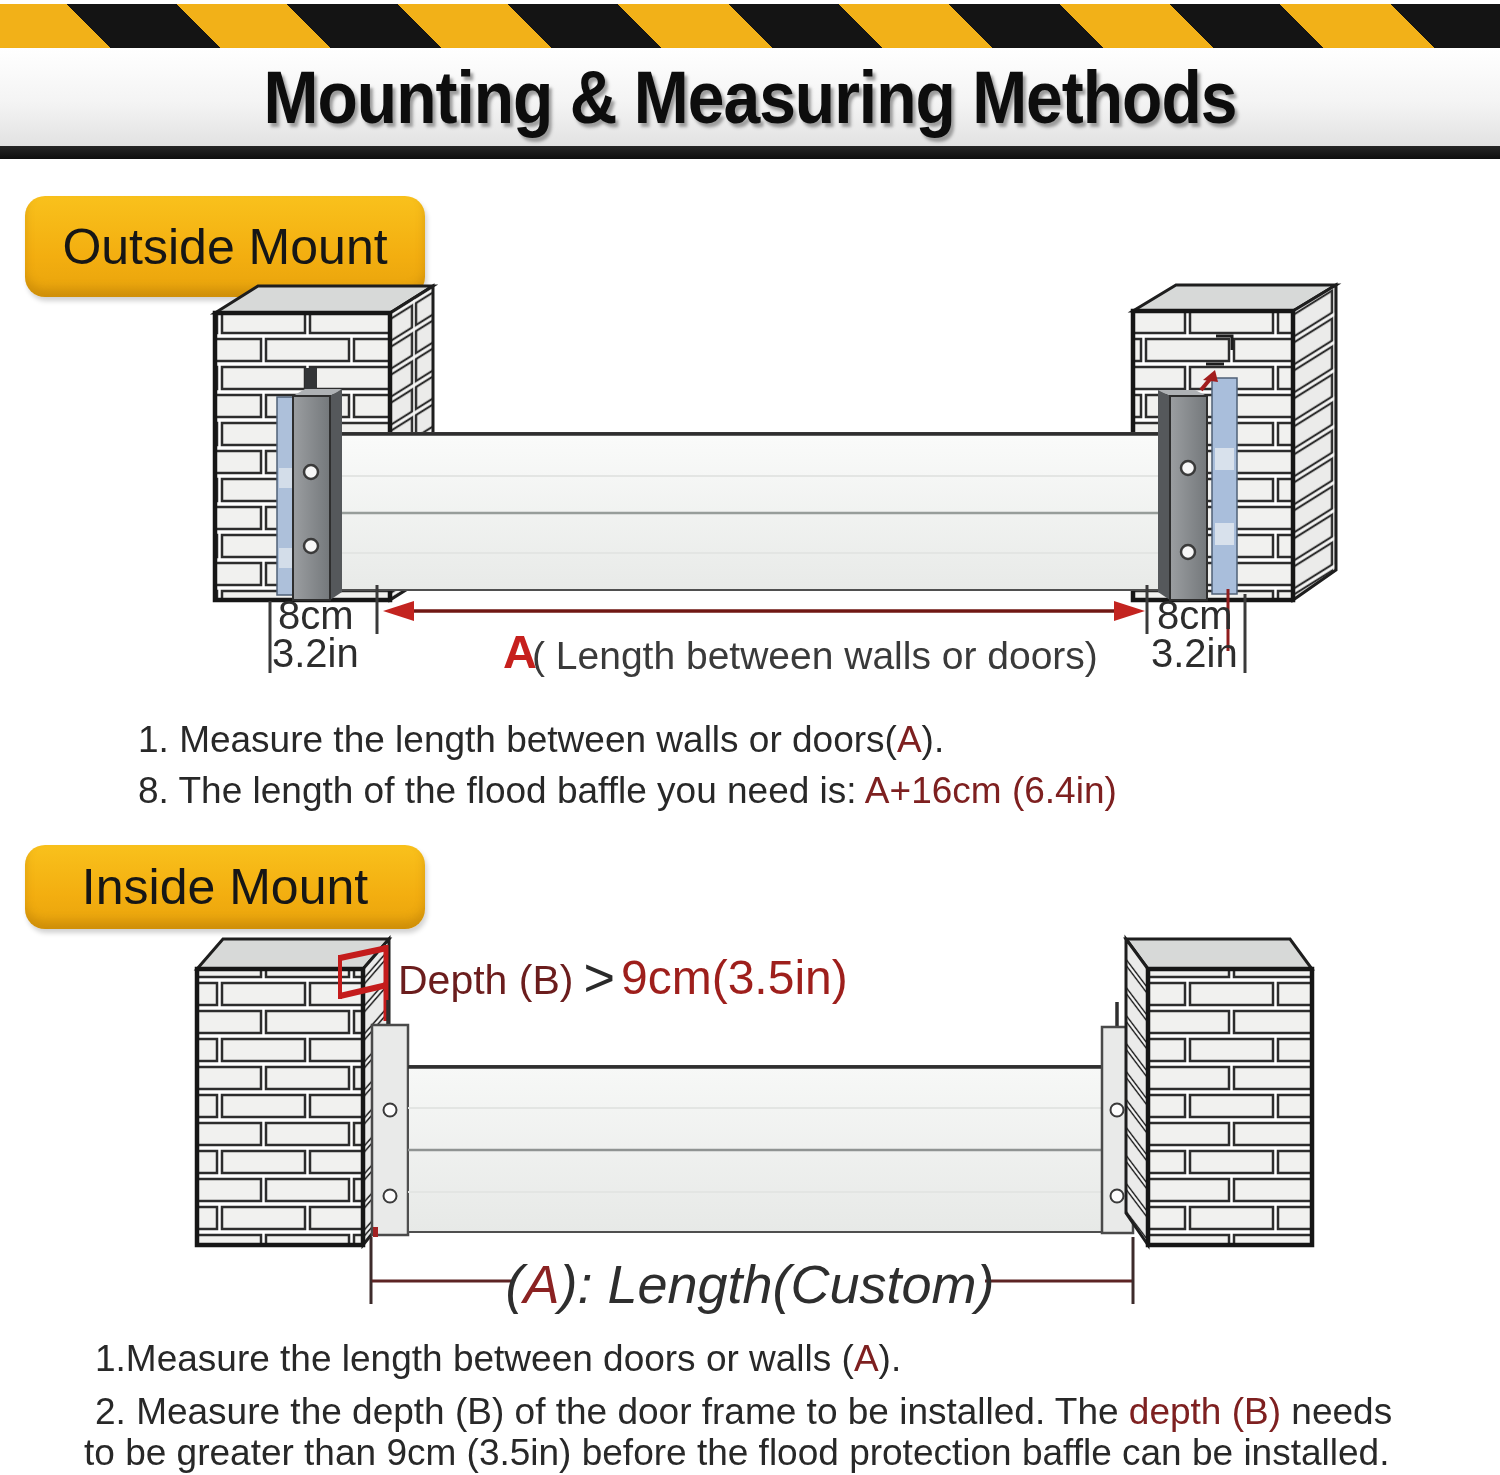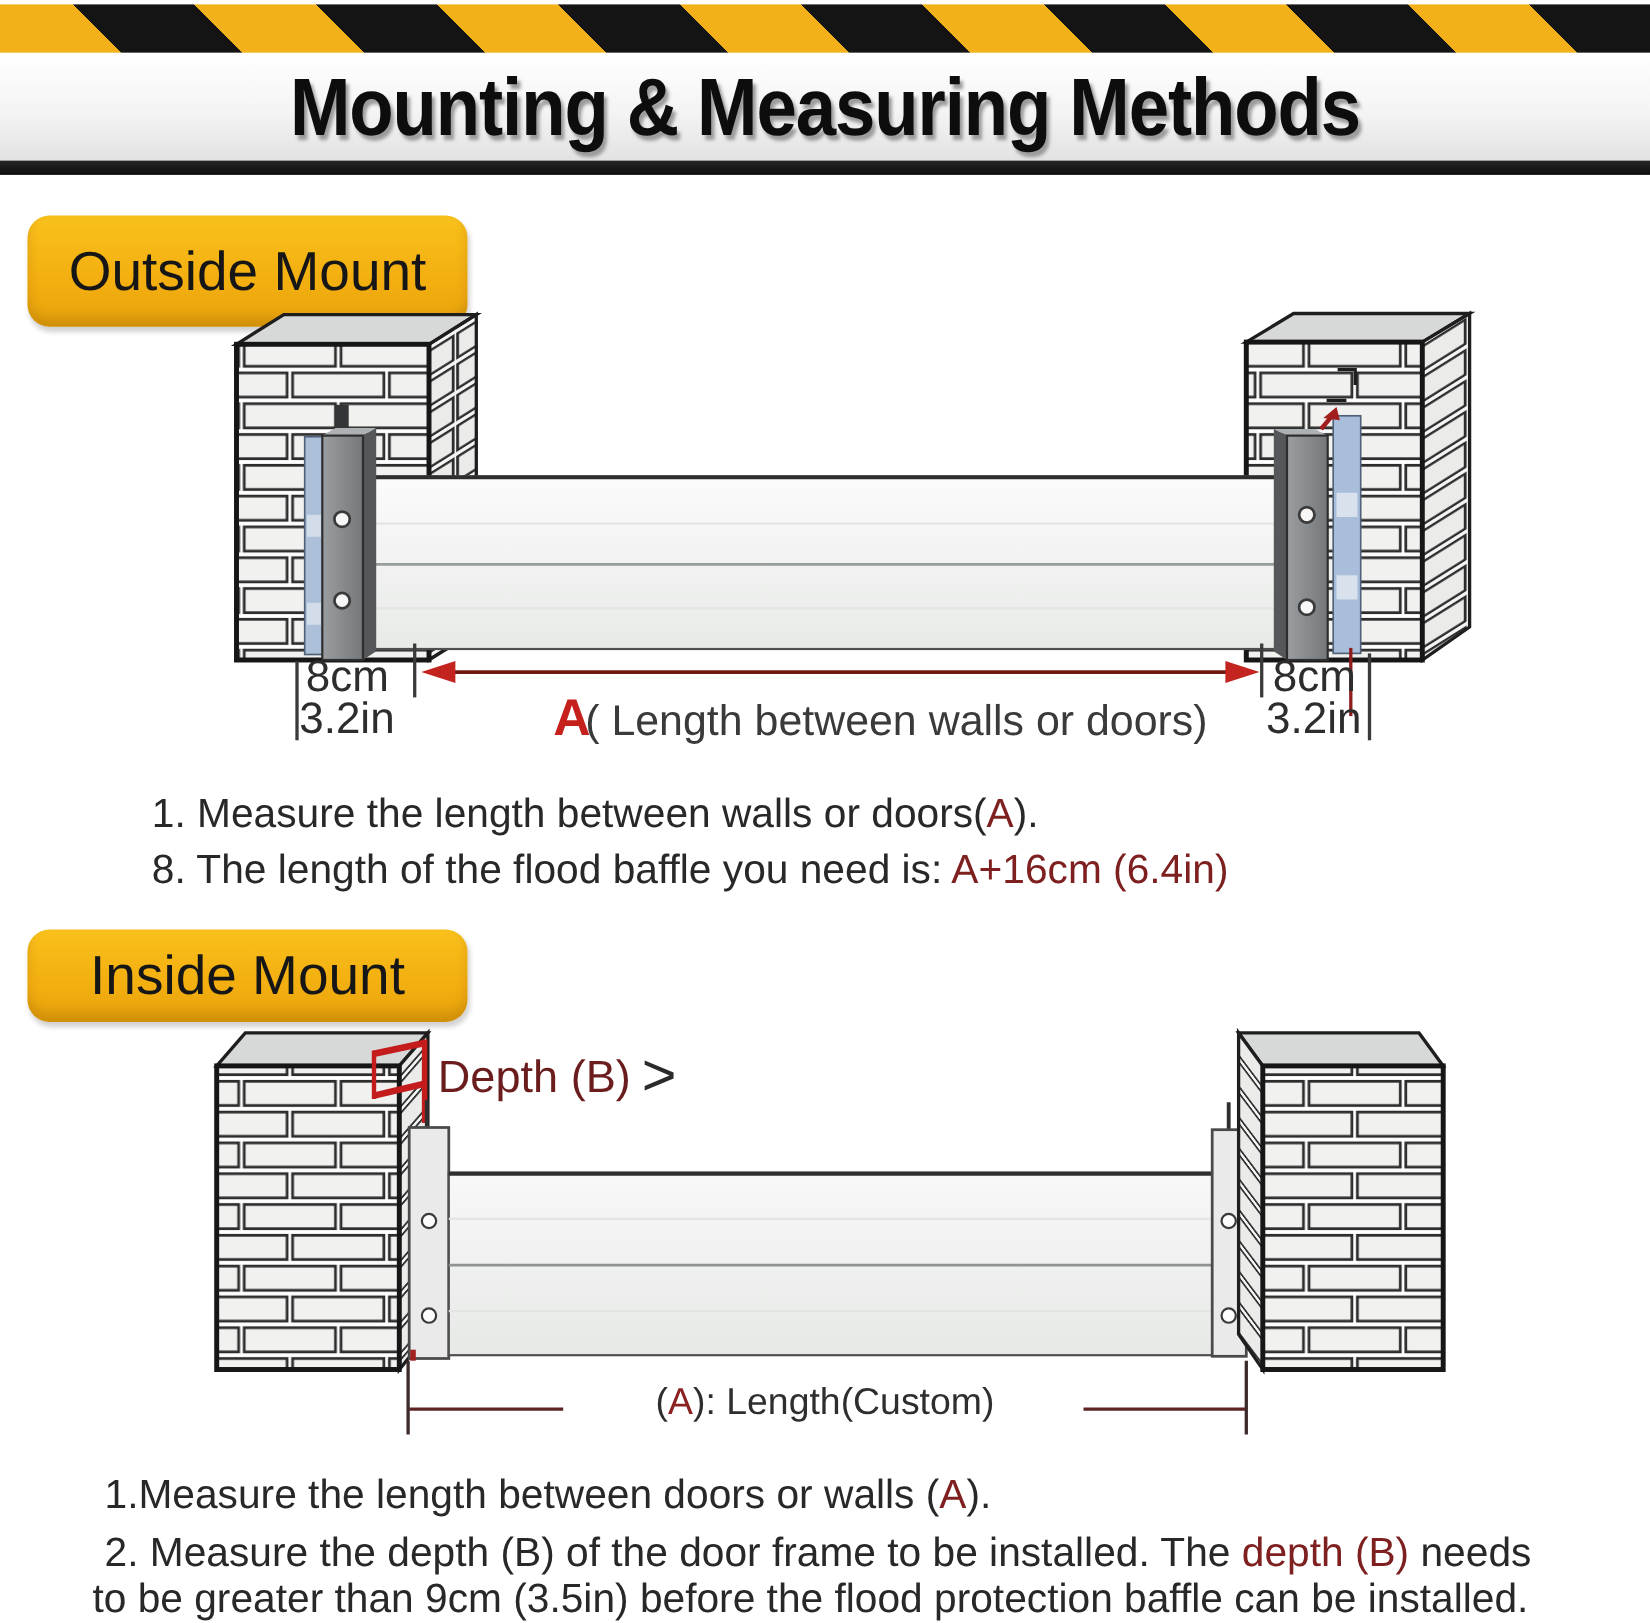--- a/index.html
+++ b/index.html
@@ -39,21 +39,21 @@
   
   .dim-txt{font-size:40px;color:#2d2d2d;white-space:nowrap;line-height:1;}
   .red-a{font-size:47px;font-weight:700;color:#c6201d;line-height:1;}
   .span-rest{font-size:39px;color:#3a3a3a;white-space:nowrap;line-height:1;}
   .step{font-size:37px;color:#282828;white-space:nowrap;line-height:1;}
   .step .hl{color:#7e2020;}
   .depth-note{display:flex;align-items:baseline;white-space:nowrap;}
   .depth-label{font-size:41px;color:#6b1d1d;}
   .depth-gt{font-size:54px;color:#2a2a2a;position:relative;top:2px;padding:0 6px 0 10px;}
   .depth-value{font-size:48px;color:#9e1f1c;}
-  .length-note{left:0;top:1257px;width:1500px;text-align:center;font-size:34px;color:#2e2e2e;white-space:nowrap;line-height:1;}
+  .length-note{left:0;top:1257px;width:1500px;text-align:center;font-size:54px;color:#2e2e2e;white-space:nowrap;line-height:1;font-style:italic;}
   .length-note .hl{color:#8b2222;}
 </style>
 </head>
 <body>
 
 <div class="abs hazard"></div>
 <div class="abs title-band">
   <div class="page-title">Mounting &amp; Measuring Methods</div>
 </div>
 <div class="abs divider-bar"></div>
@@ -229,19 +229,20 @@
     <path d="M371 1237 V1304" stroke="#3d2b2b" stroke-width="3"></path>
     <path d="M372 1281 H512" stroke="#5d2424" stroke-width="3"></path>
     <path d="M985 1281 H1133" stroke="#5d2424" stroke-width="3"></path>
     <path d="M1133 1237 V1304" stroke="#3d2b2b" stroke-width="3"></path>
   </g>
 </svg>
 
 <div class="abs depth-note" style="left:398px;top:944px;">
   <span class="depth-label">Depth (B) </span>
   <span class="depth-gt">&gt;</span>
+  <span class="depth-value">9cm(3.5in)</span>
 </div>
 
 <div class="abs length-note"><span>(</span><span class="hl">A</span><span>): Length(Custom)</span></div>
 
 <div class="abs step" style="left:95px;top:1340px;"><span>1.Measure the length between doors or walls (</span><span class="hl">A</span><span>).</span></div>
 <div class="abs step" style="left:95px;top:1393px;"><span>2. Measure the depth (B) of the door frame to be installed. The </span><span class="hl">depth (B)</span><span> needs</span></div>
 <div class="abs step" style="left:84px;top:1434px;text-align:right;">to be greater than 9cm (3.5in) before the flood protection baffle can be installed.</div>
 
 </body></html>

